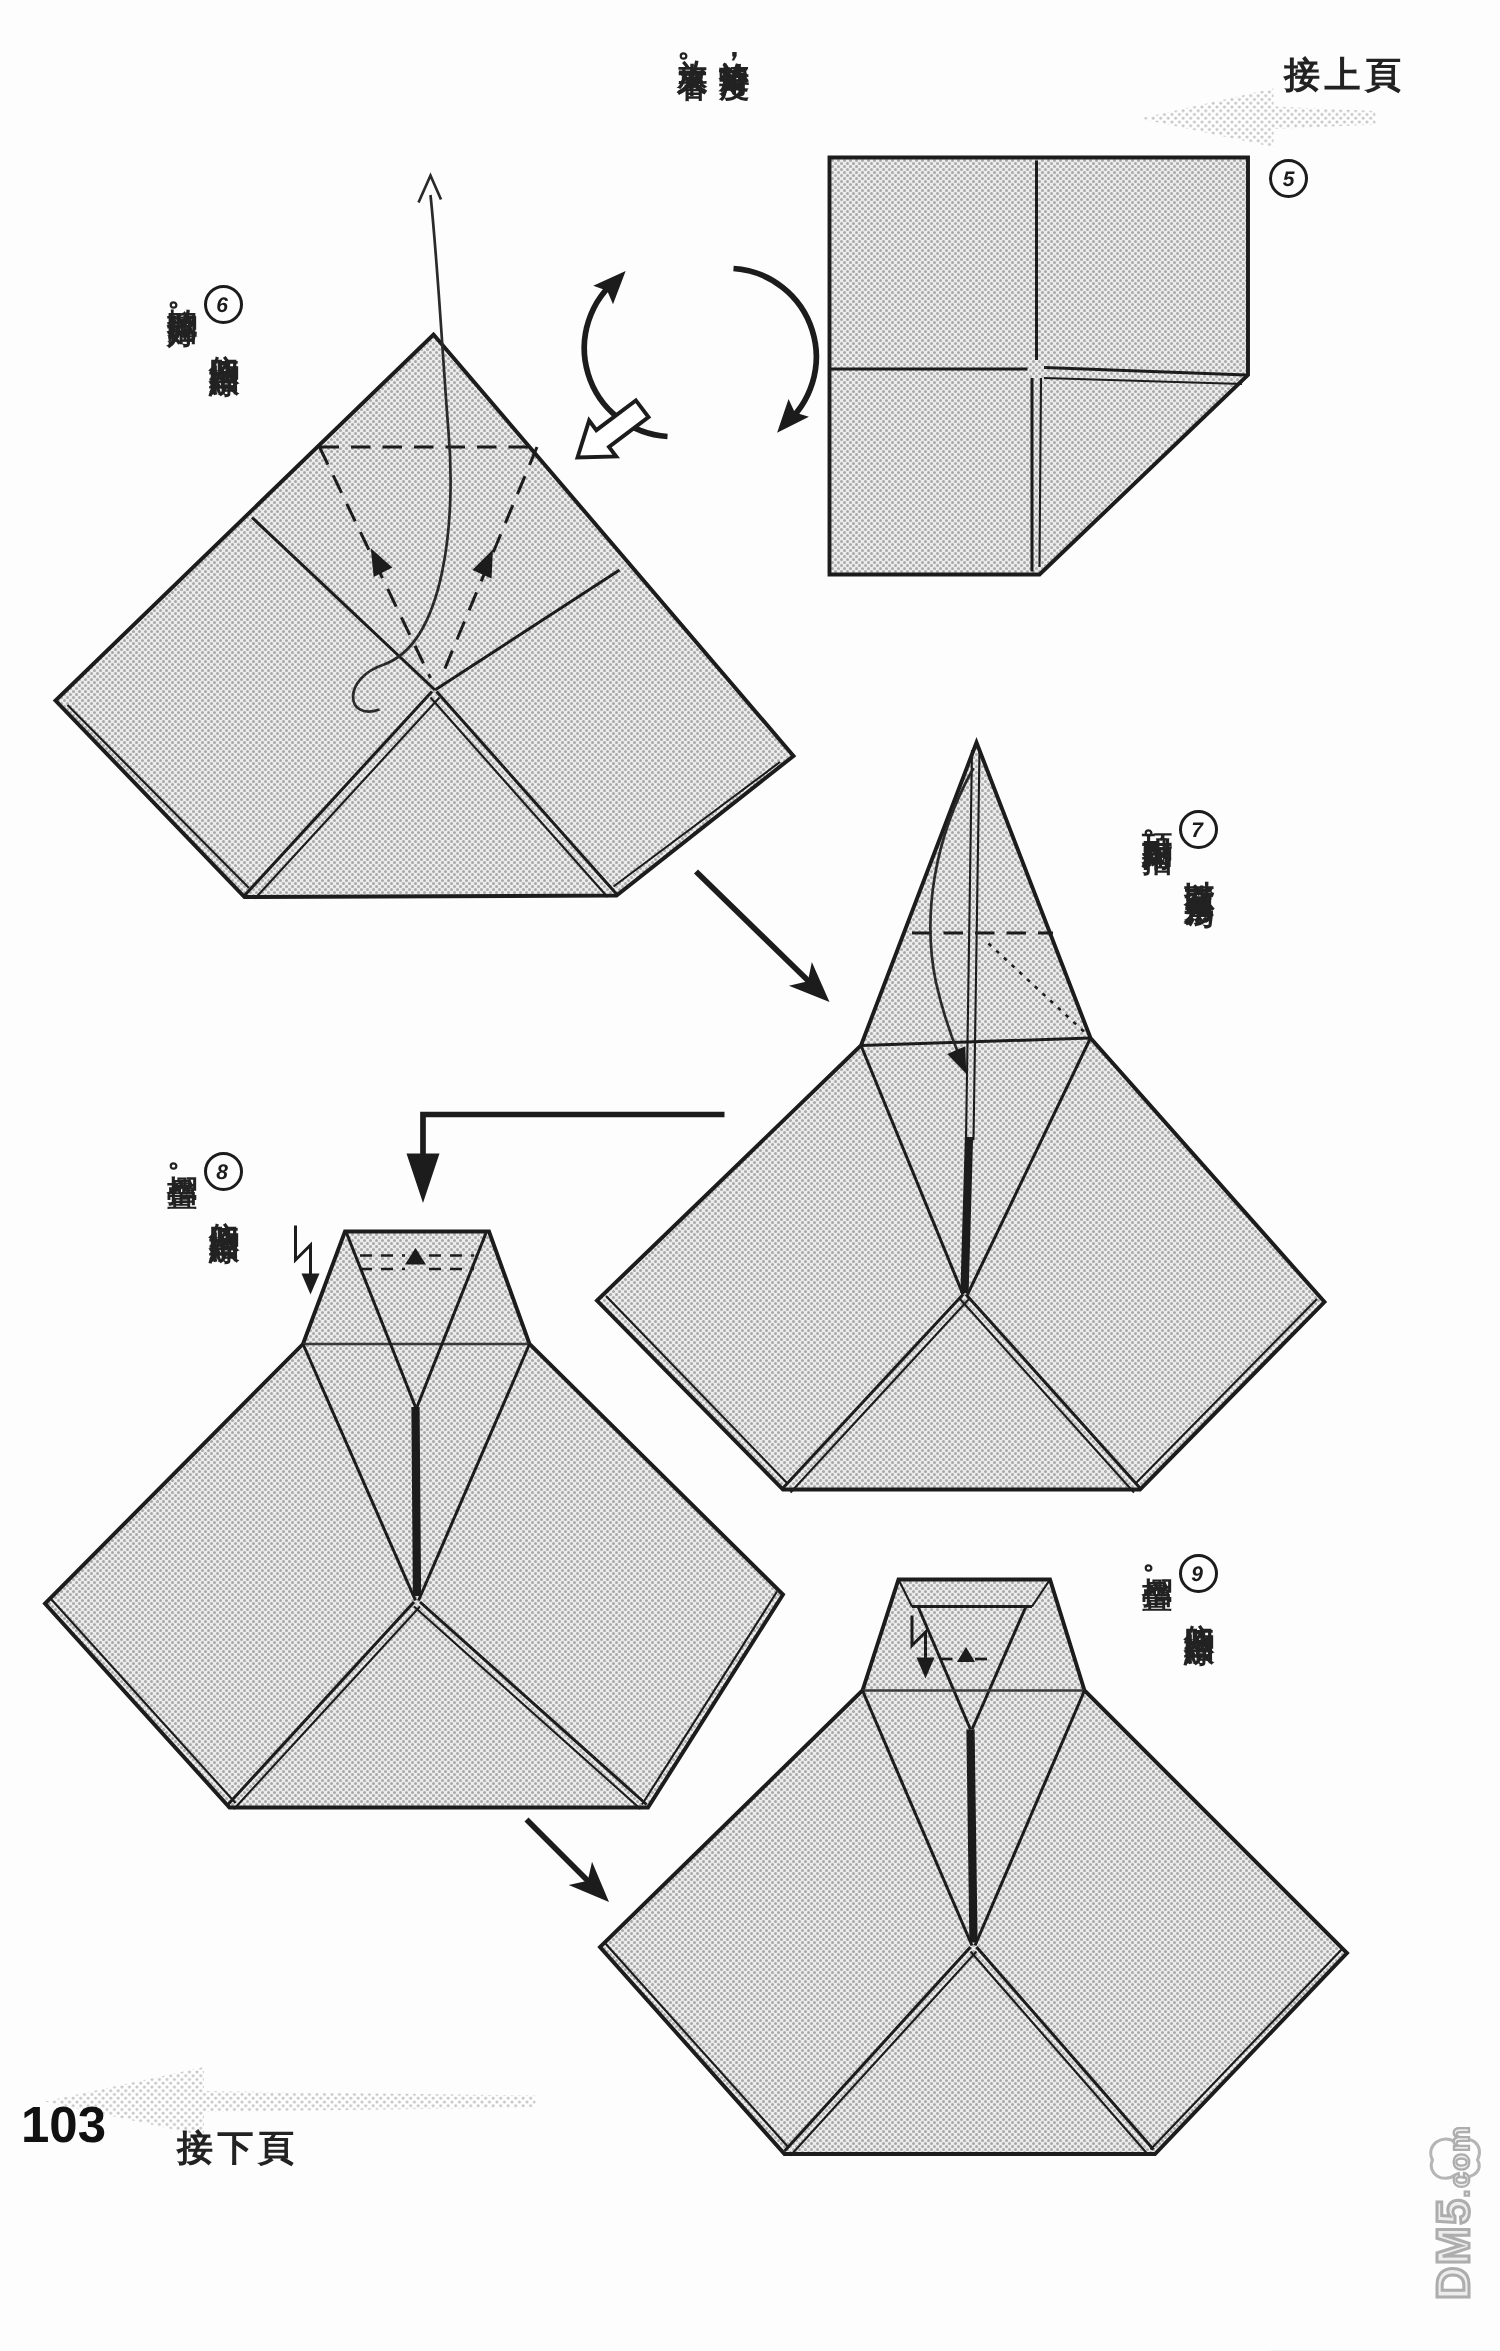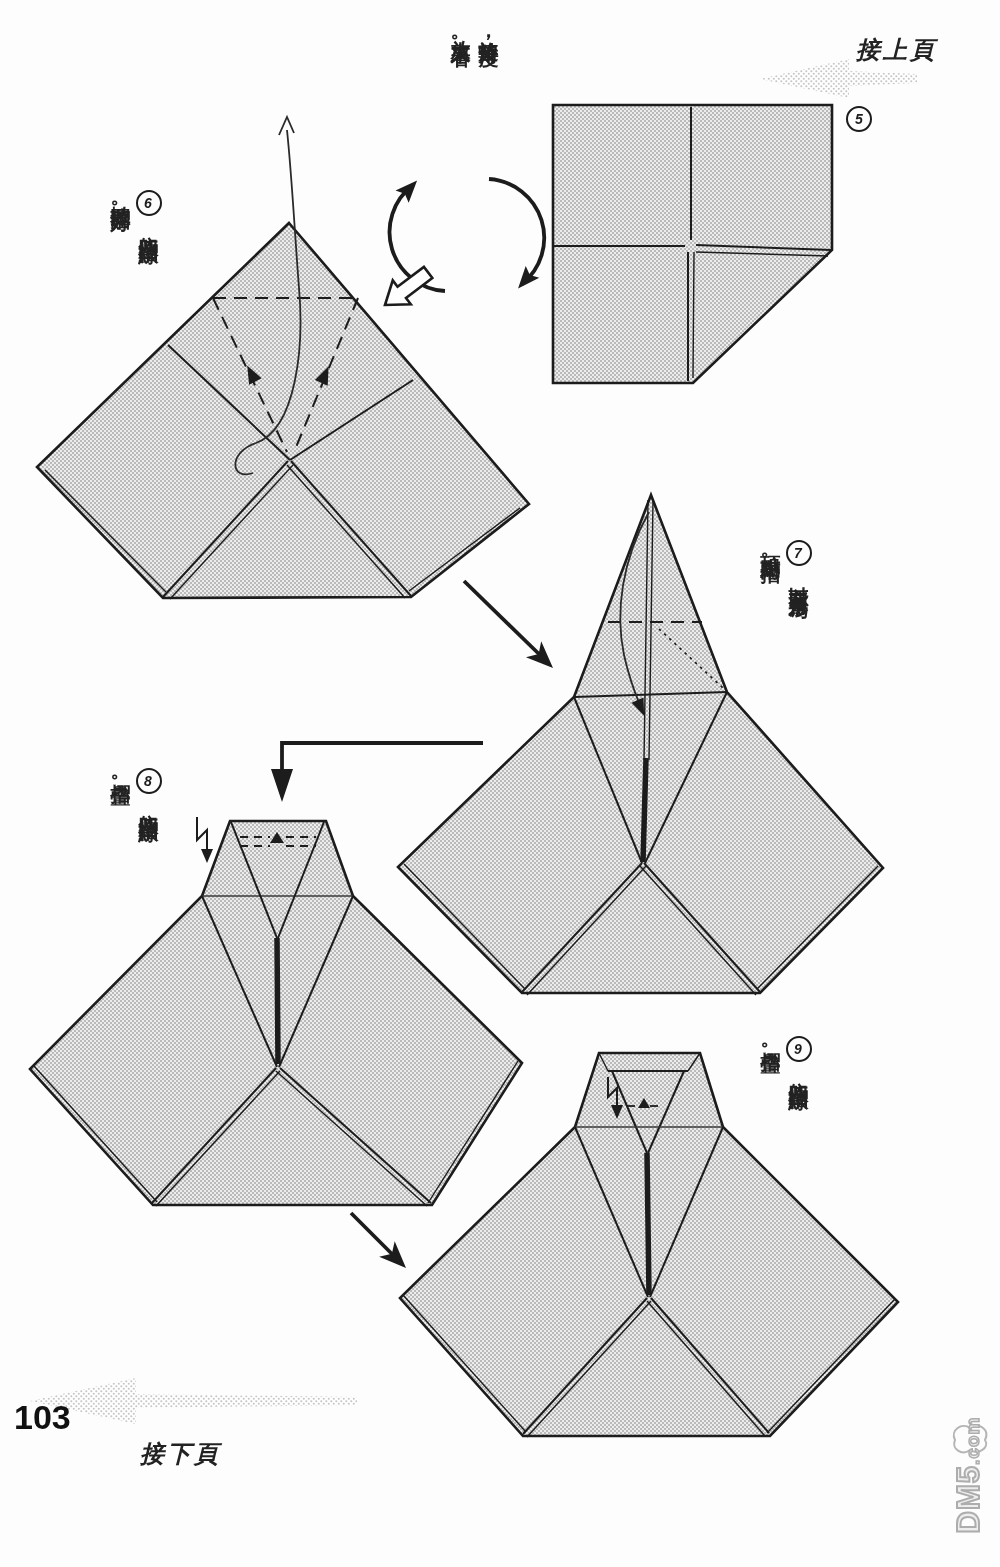--- a/index.html
+++ b/index.html
@@ -32,21 +32,21 @@
     color:var(--text); white-space:nowrap;
   }
   .vtext > div{margin:0 1px;}
   .cnum{
     display:inline-block; width:22px; height:22px; border:2px solid var(--ink);
     border-radius:50%; text-align:center; font-size:14px; font-weight:700;
     line-height:22px; writing-mode:horizontal-tb; margin-bottom:5px; color:var(--ink);
     background:var(--paper);
   }
   .cnum-abs{position:absolute;}
-  .htext{position:absolute; font-size:24px; font-weight:700; letter-spacing:3px; color:var(--text);font-style:italic;}
+  .htext{position:absolute; font-size:24px; font-weight:700; letter-spacing:3px; color:var(--text);}
   .pagenum{position:absolute; left:14px; top:1398px; font-size:34px; font-weight:700; color:#111;}
   .watermark{
     position:absolute; left:893px; top:1453px; width:160px; height:44px;
     transform:rotate(-90deg); font-size:31px; font-weight:700; letter-spacing:1px;
     color:#ededed; -webkit-text-stroke:2px var(--watermark); text-align:center;
   }
   .watermark small{font-size:19px;-webkit-text-stroke:1.5px var(--watermark);}
 </style>
 </head>
 <body>
@@ -236,21 +236,21 @@
   <div class="vtext" style="left:106px; top:768px;">
     <div><span class="cnum"><i>8</i></span><span>依凹凸摺線</span></div>
     <div>摺疊。</div>
   </div>
 
   <div class="vtext" style="left:756px; top:1036px;">
     <div><span class="cnum"><i>9</i></span><span>依凹凸摺線</span></div>
     <div>摺疊。</div>
   </div>
 
-  <div class="htext" style="left:140px; top:1416px;margin-top:22px;">接下頁</div>
+  <div class="htext" style="left:118px; top:1416px;">接下頁</div>
 
   <div class="pagenum">103</div>
 
   <div class="watermark">
     <span>DM5</span><small>.com</small>
   </div>
 
 </div>
 
 </body></html>

